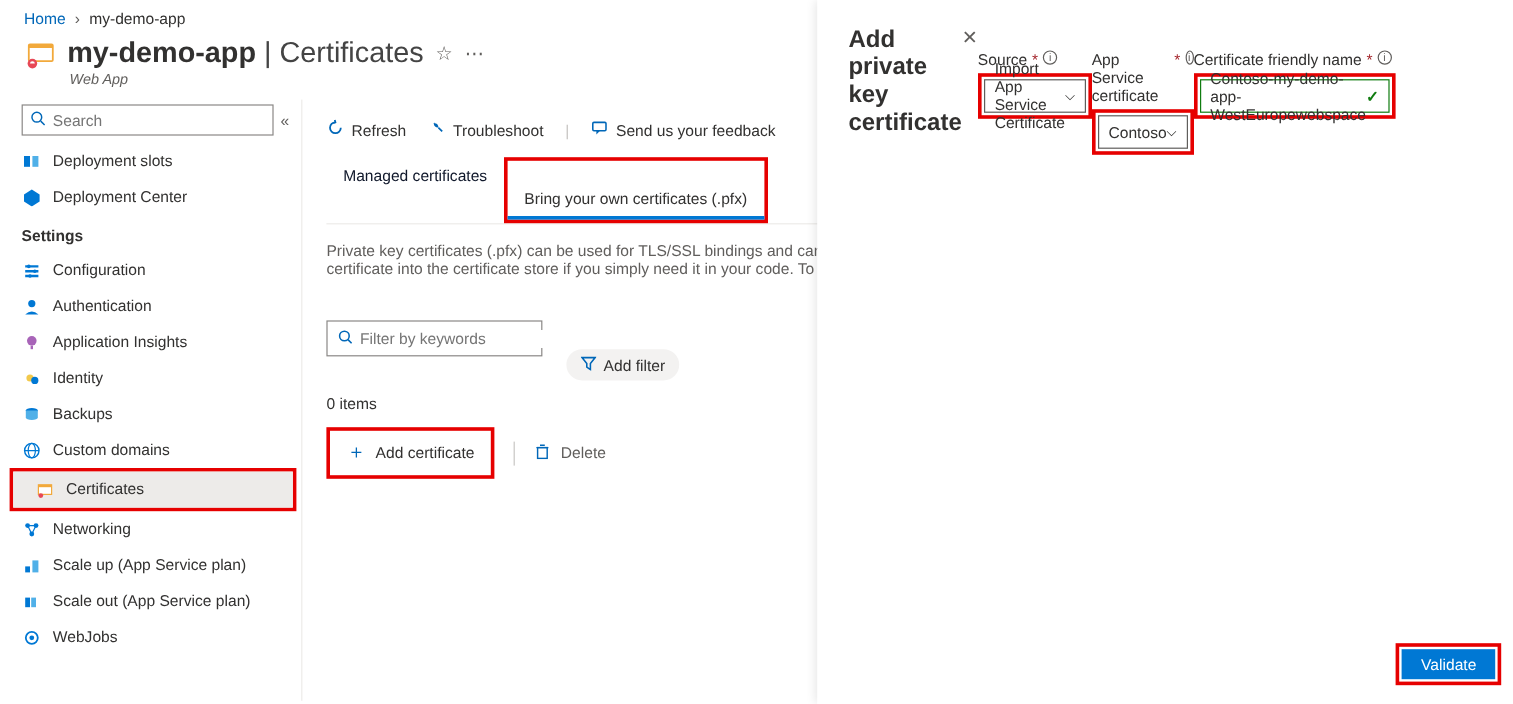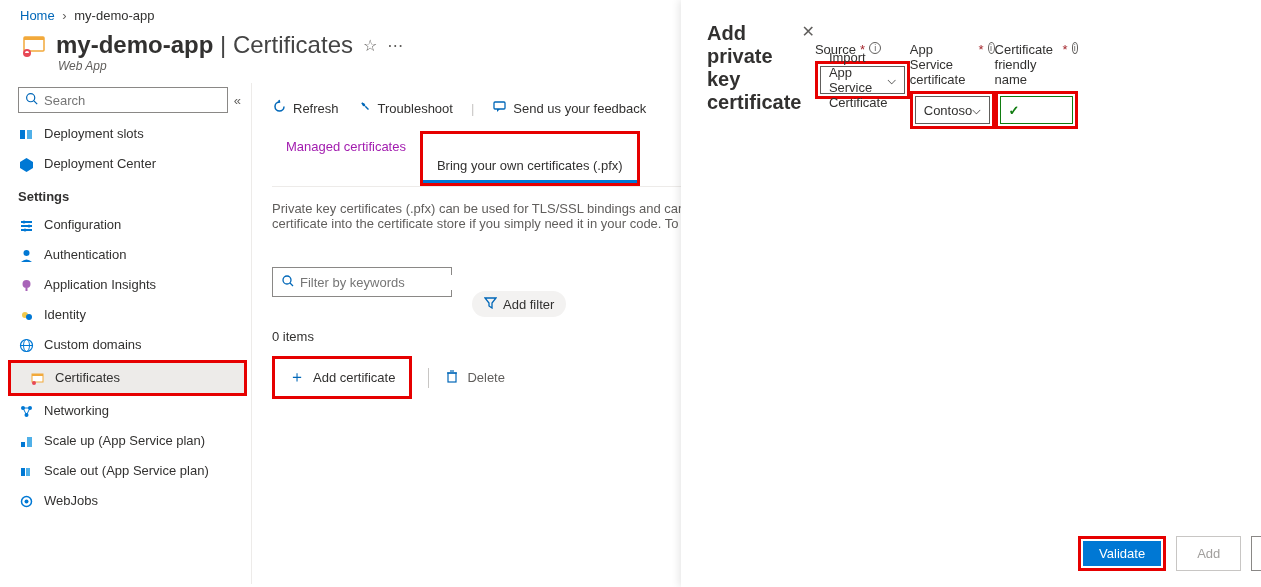--- a/index.html
+++ b/index.html
@@ -35,21 +35,21 @@
   .nav-frame { margin-left:8px; margin-right:4px;}
 
   
   .main { flex: 1; padding: 10px 20px; }
   .toolbar { display: flex; align-items: center; gap: 18px; padding: 6px 0 10px 0; color: #323130; }
   .toolbar .btn { display: flex; align-items: center; gap: 6px; cursor: pointer; }
   .toolbar .btn .icon { color:#0067b8;}
   .toolbar .sep { color: #c8c6c4; }
   .tabs { display: flex; gap: 0; border-bottom: 1px solid #edebe9; margin-top: 4px; }
   .tab { padding: 8px 14px 10px 14px; cursor: pointer; color: #323130; border-bottom: 3px solid transparent; }
-  .tab.inactive { color: #a21caf; }
+  .tab.inactive { color: #0f172a; }
   .tab-frame { display:inline-block; }
   .desc { color: #605e5c; padding: 14px 0 16px 0; }
   .filterrow { display:flex; align-items:center; gap:20px;}
   .filterbox { display:flex; align-items:center; border:1px solid #8a8886; height:30px; width:180px; padding:0 8px; gap:6px;}
   .filterbox input { border:none; outline:none; flex:1; font-size:13px;}
   .addfilter { display:flex; align-items:center; gap:6px; background:#f3f2f1; border-radius:14px; padding:5px 12px; cursor:pointer; color:#323130;margin-top:44px;}
   .addfilter .icon{color:#0067b8;}
   .count { padding: 12px 0; color: #323130; }
   .actions { display:flex; align-items:center; gap:16px;}
   .addcert { display:inline-flex; align-items:center; gap:8px; padding:6px 12px; cursor:pointer;}
@@ -176,20 +176,29 @@
           <svg width="15" height="15">
             <circle cx="6" cy="7" r="3" fill="#f2c94c"></circle>
             <circle cx="10" cy="9" r="3" fill="#0078d4"></circle>
           </svg>
         </span>
       <span>Identity</span>
     </div>
     <div class="nav-item">
       <span class="icon">
           <svg width="15" height="15">
+            <ellipse cx="7.5" cy="4" rx="5" ry="2" fill="#0078d4"></ellipse>
+            <path d="M2.5 4 v6 a5 2 0 0 0 10 0 v-6" fill="#50b0e8"></path>
+          </svg>
+        </span>
+      <span>Backups</span>
+    </div>
+    <div class="nav-item">
+      <span class="icon">
+          <svg width="15" height="15">
             <circle cx="7.5" cy="7.5" r="6" fill="none" stroke="#0078d4" stroke-width="1.2"></circle>
             <ellipse cx="7.5" cy="7.5" rx="3" ry="6" fill="none" stroke="#0078d4" stroke-width="1"></ellipse>
             <line x1="1.5" y1="7.5" x2="13.5" y2="7.5" stroke="#0078d4"></line>
           </svg>
         </span>
       <span>Custom domains</span>
     </div>
     <div class="red-frame nav-frame">
       <div class="nav-item active">
         <span class="icon">
@@ -351,20 +360,21 @@
   </div>
 
   <div class="field">
     <div class="field-label">
       <span>Certificate friendly name</span> 
         <span class="req">*</span>
       <span class="info-icon">i</span>
     </div>
     <div class="red-frame field-frame">
       <div class="dropdown valid">
+        <span>Contoso-my-demo-app-WestEuropewebspace</span>
         <span class="check">✓</span>
       </div>
     </div>
   </div>
 
   <div class="panel-footer">
     <span class="red-frame btn-frame">
       <button class="btn-primary">Validate</button>
     </span>
     <button class="btn-secondary" disabled="">Add</button>

